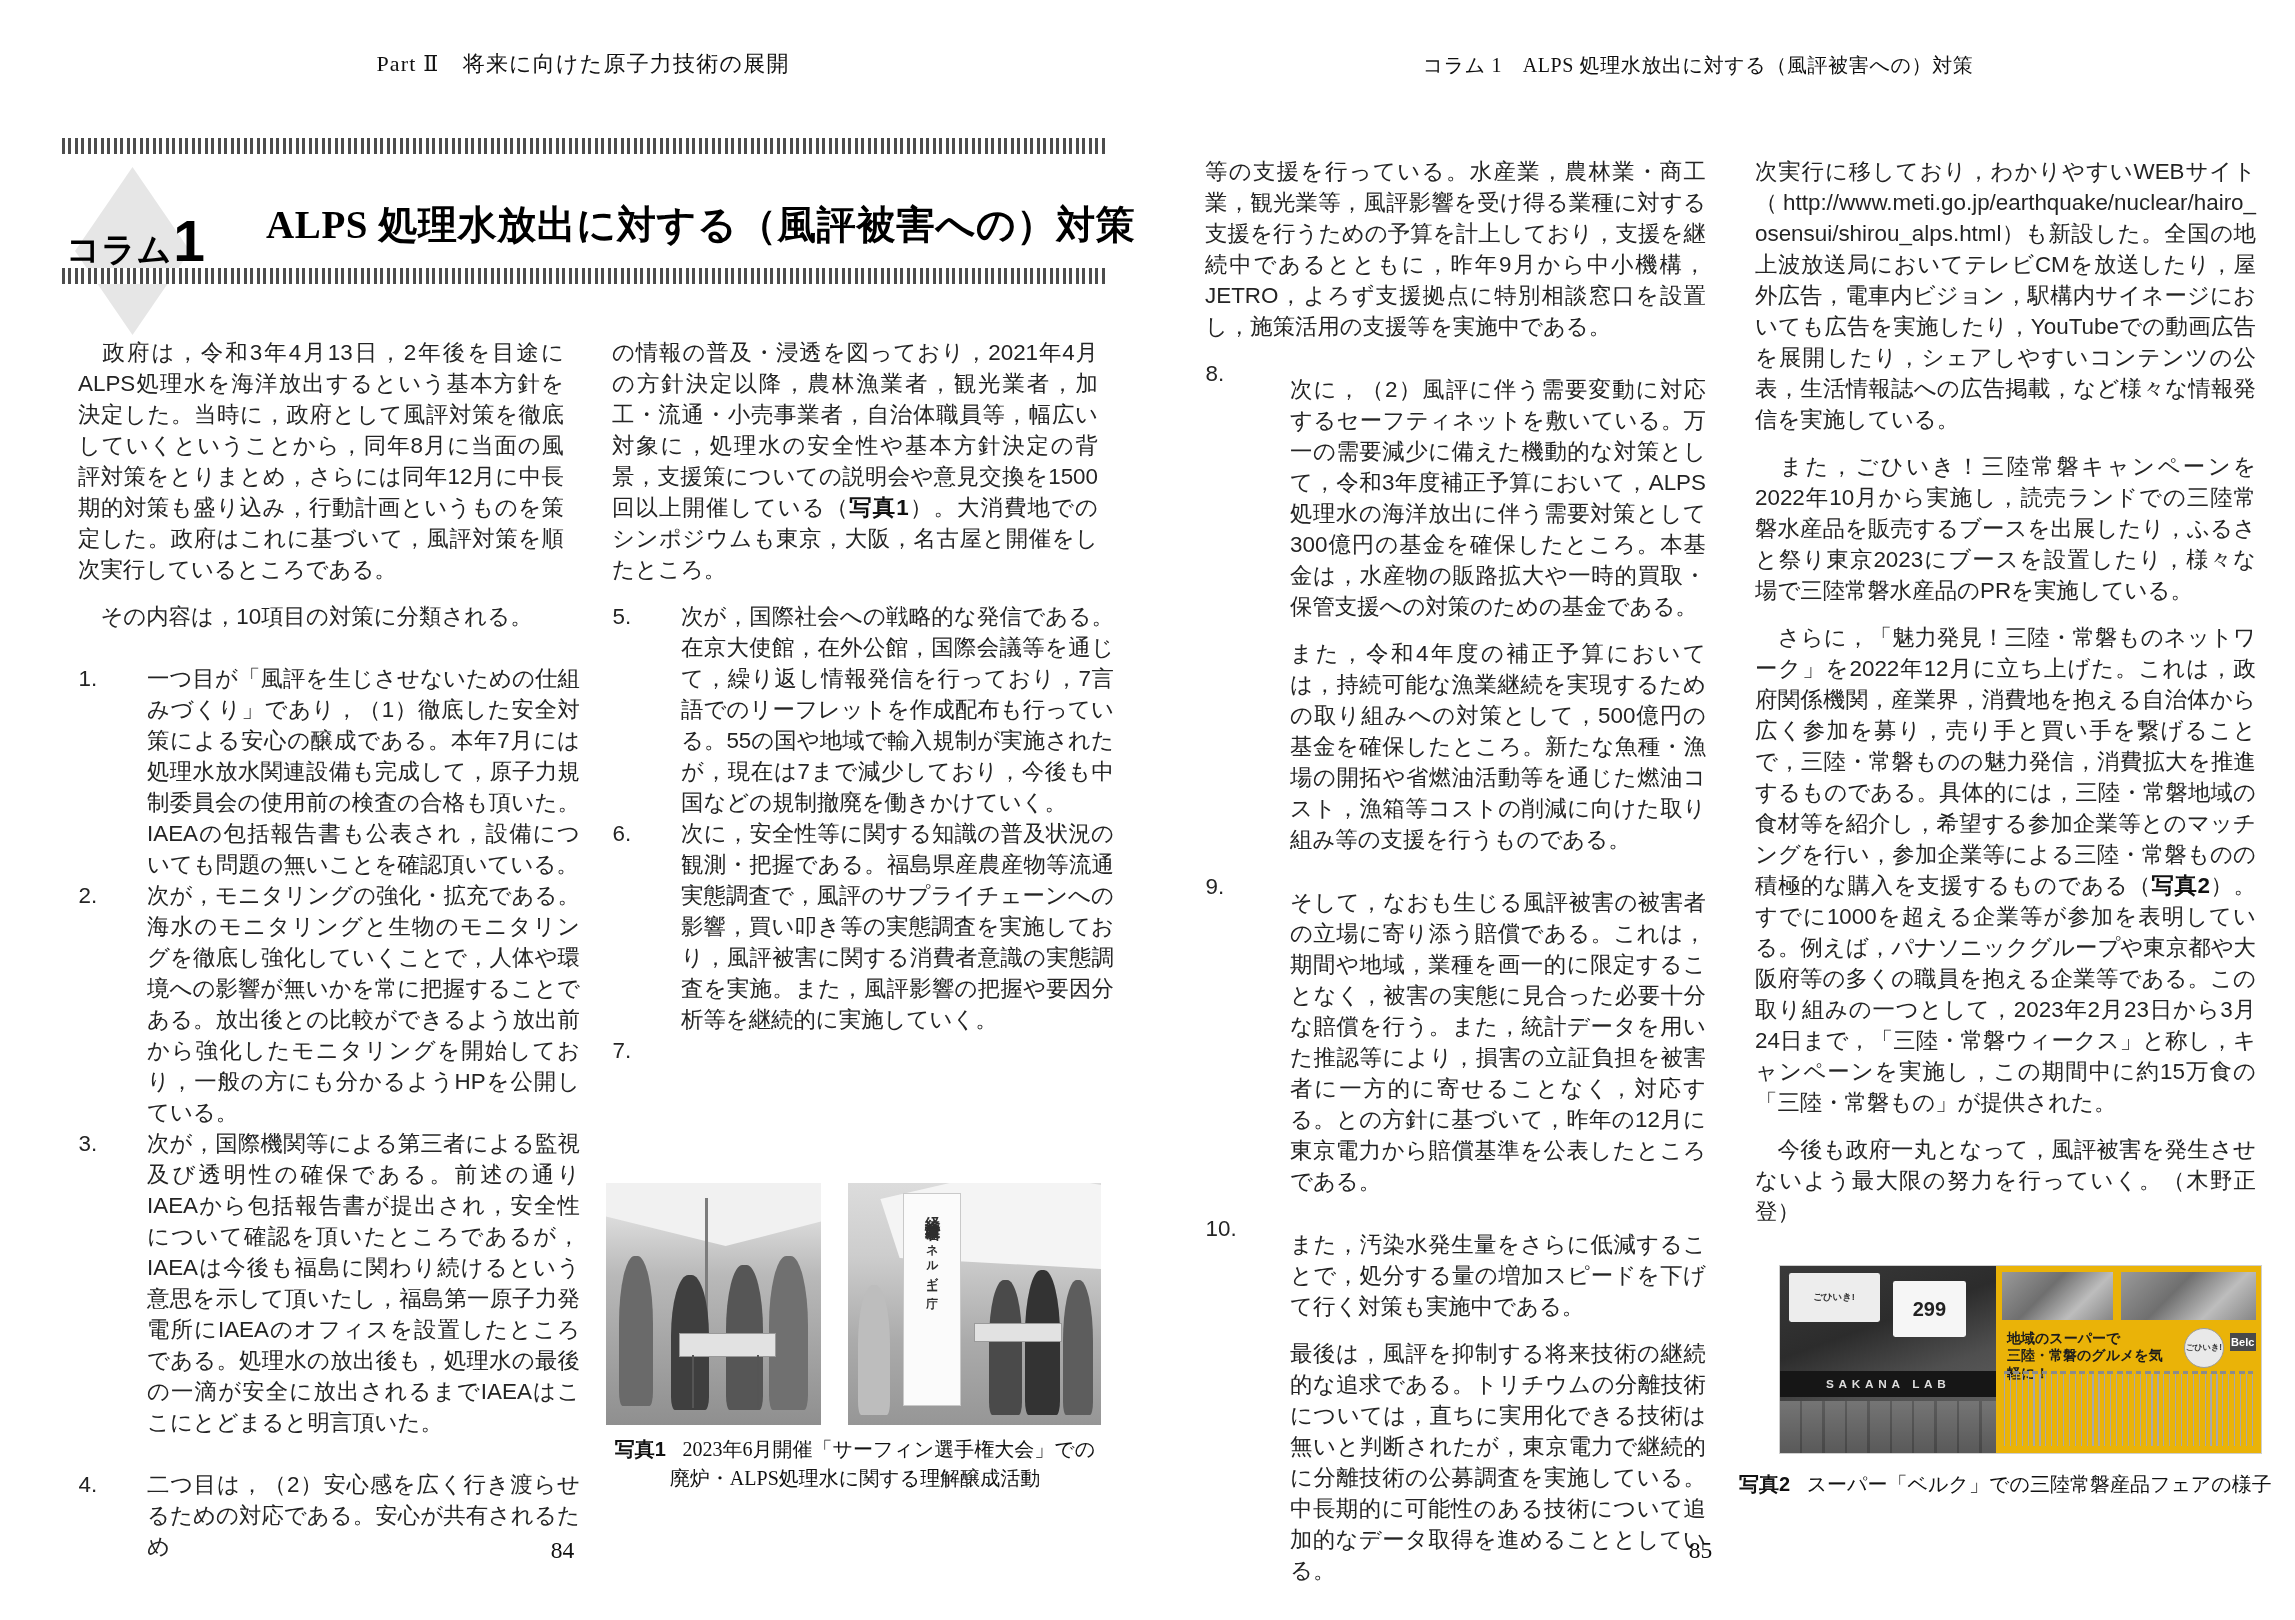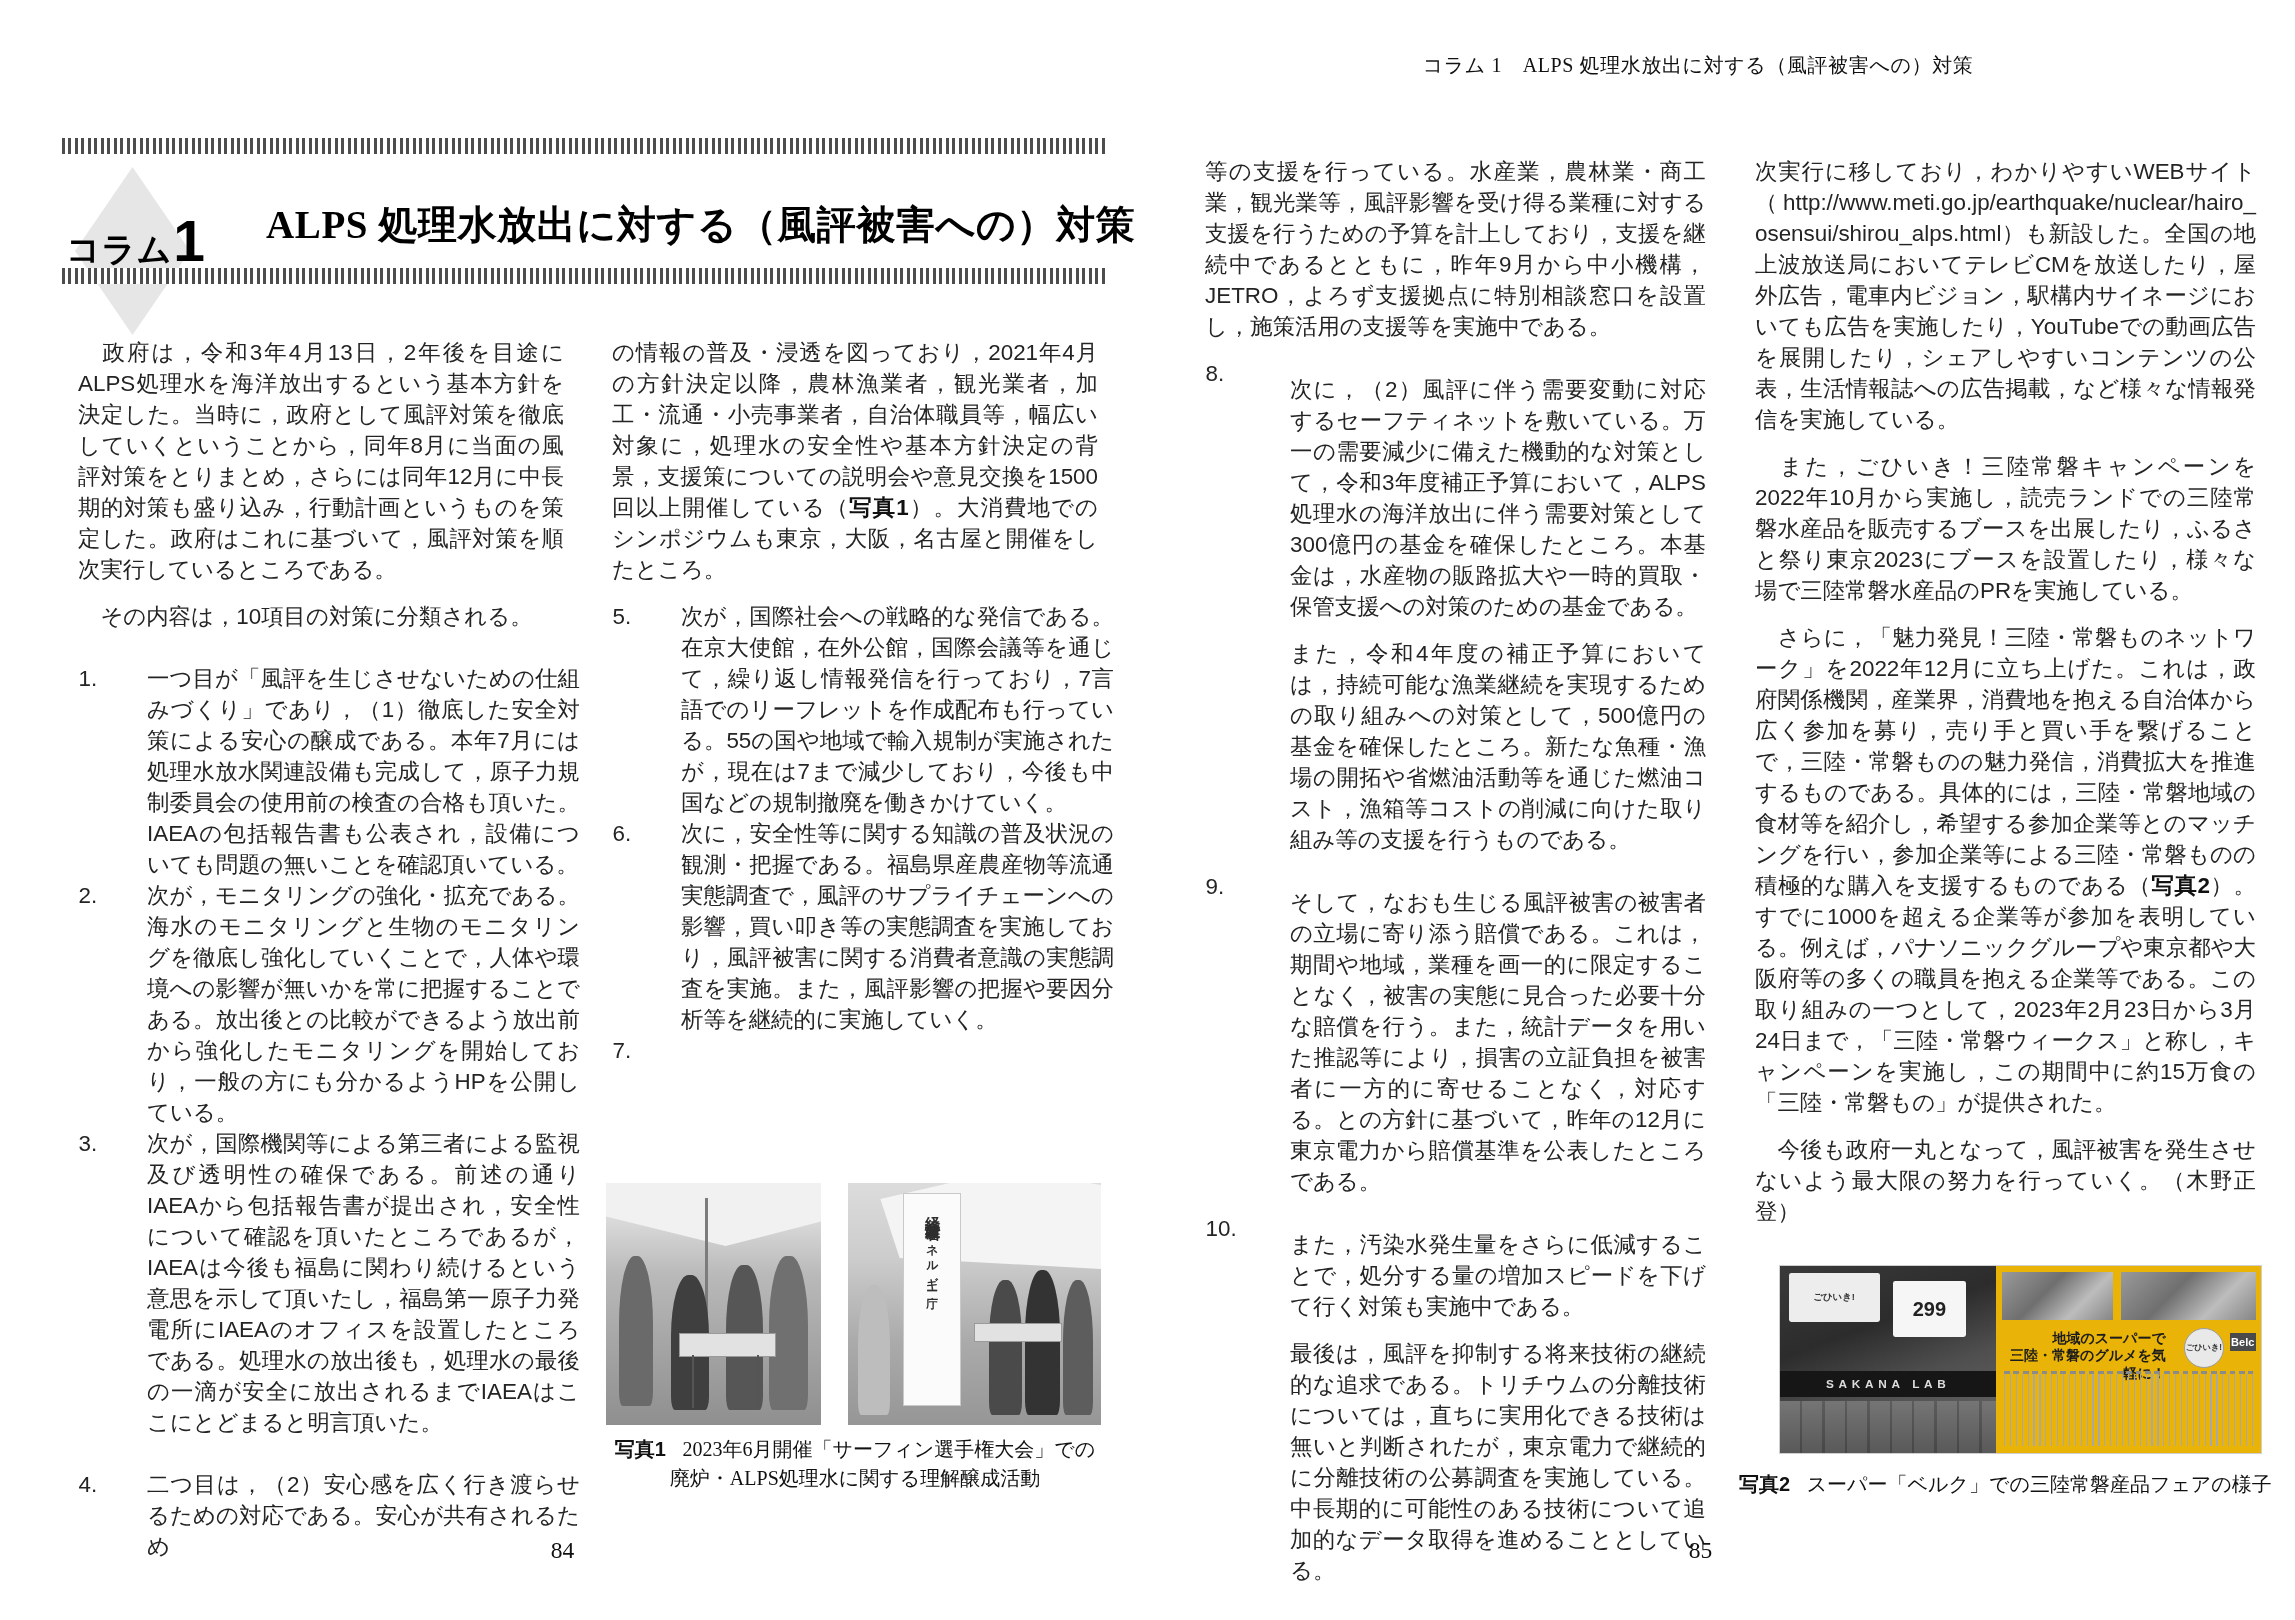--- a/index.html
+++ b/index.html
@@ -1,19 +1,19 @@
 <!DOCTYPE html>
 <html lang="ja" style="font-size:9.4px"><head>
 <meta charset="utf-8">
 <style>
   html,body{margin:0;padding:0;background:#ffffff;}
   body{width:2295px;height:1621px;overflow:hidden;
        font-family:"Liberation Sans","DejaVu Sans",sans-serif;color:#1f1f1f;}
   #canvas{position:relative;width:2295px;height:1621px;background:#ffffff;}
-  .abs{position:absolute;text-align:right;}
+  .abs{position:absolute;}
 
   
   .running-head{font-family:"Liberation Serif","DejaVu Serif",serif;color:#111;}
   .rh-left{left:62px;top:49px;width:1042px;text-align:center;font-size:22px;letter-spacing:1.2px;}
   .rh-right{left:1171px;top:52px;width:1054px;text-align:center;font-size:20px;letter-spacing:0.6px;}
   .folio{font-family:"Liberation Serif","DejaVu Serif",serif;font-size:23.5px;color:#111;}
   .folio-left{left:62px;top:1537px;width:1001px;text-align:center;}
   .folio-right{left:1171px;top:1537px;width:1059px;text-align:center;}
 
   
@@ -98,20 +98,21 @@
   .caption{font-family:"Liberation Serif","DejaVu Serif",serif;font-size:20px;line-height:29px;color:#111;}
   .cap1{left:596px;top:1435px;width:518px;text-align:center;}
   .cap-label{font-family:"Liberation Sans","DejaVu Sans",sans-serif;font-weight:bold;margin-right:16.5px;}
   .cap2{left:1739px;top:1470px;width:533px;text-align:left;}
 </style>
 </head>
 <body>
 
 <div id="canvas">
 
+  <div class="abs running-head rh-left">Part Ⅱ　将来に向けた原子力技術の展開</div>
   <div class="abs running-head rh-right">コラム 1　ALPS 処理水放出に対する（風評被害への）対策</div>
 
   <div class="abs stripes stripes-top"></div>
   <div class="abs diamond"></div>
   <div class="abs badge">
     <span class="b-label">コラム</span>
     <span class="b-num">1</span>
   </div>
   <div class="abs col-title">ALPS 処理水放出に対する（風評被害への）対策</div>
   <div class="abs stripes stripes-bottom"></div>

